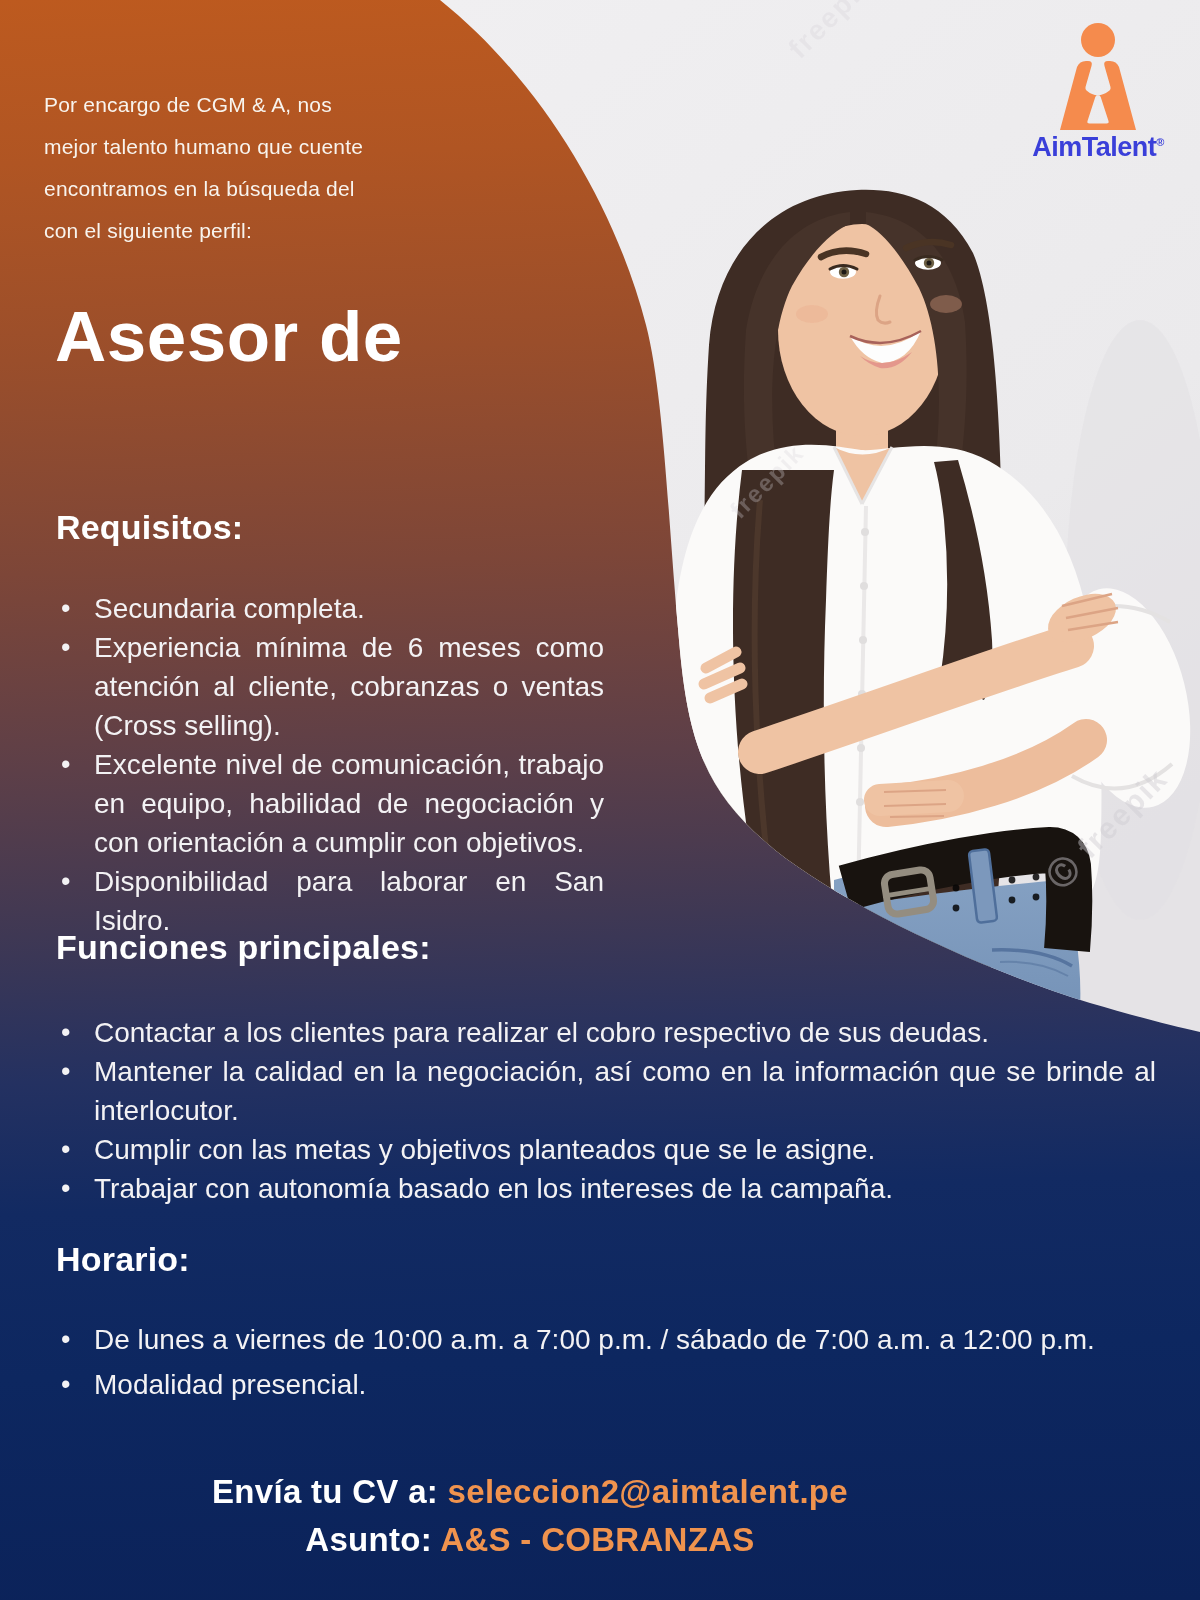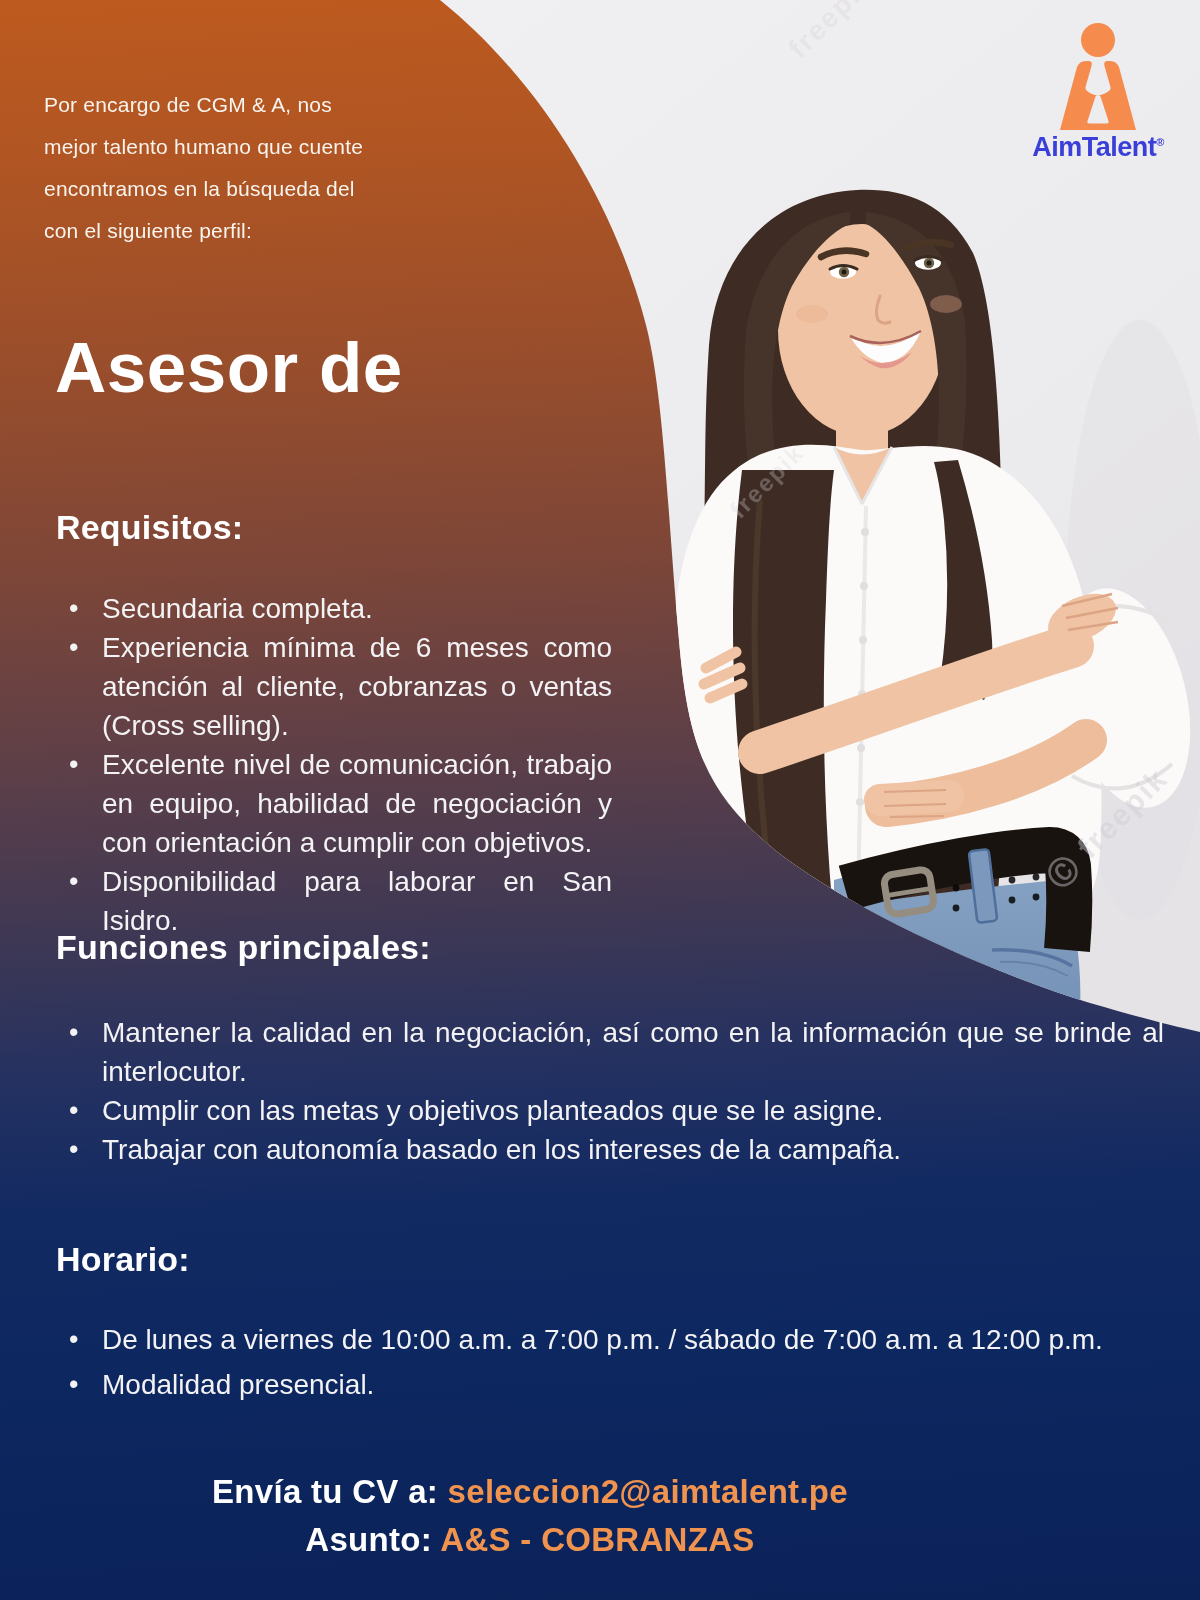--- a/index.html
+++ b/index.html
@@ -25,31 +25,30 @@
 
   .intro{
     position:absolute;left:44px;top:84px;
     color:#f8f4ee;font-size:21px;line-height:42px;font-weight:400;
     letter-spacing:.2px;
   }
   .title{
     position:absolute;left:55px;top:292px;
     color:#ffffff;font-size:71px;line-height:90px;font-weight:700;
     letter-spacing:.5px;
-    margin-top:31px;
   }
   .section{position:absolute;left:56px;color:#f3f2f4;}
   .section h2{
     margin:0 0 0 0;color:#ffffff;font-size:34px;font-weight:700;letter-spacing:.2px;
   }
   .sec-req{top:508px;width:560px;}
   .sec-fun{top:928px;width:1108px;}
   .sec-hor{top:1240px;width:1108px;}
   ul.bullets{
-    list-style:none;margin:8px;padding:0;
+    list-style:none;margin:0;padding:0;
     font-size:28px;line-height:39px;
   }
   .sec-req ul.bullets{margin-top:42px;width:548px;text-align:justify;}
   .sec-fun ul.bullets{margin-top:46px;width:1100px;text-align:justify;}
   .sec-hor ul.bullets{margin-top:41px;width:1100px;}
   ul.bullets li{position:relative;padding-left:38px;}
   .sec-hor ul.bullets li{margin-bottom:6px;}
   ul.bullets li::before{
     content:"\2022";
     position:absolute;left:5px;top:0;
@@ -239,20 +238,21 @@
       <li>Secundaria completa.</li>
       <li>Experiencia mínima de 6 meses como atención al cliente, cobranzas o ventas (Cross selling).</li>
       <li>Excelente nivel de comunicación, trabajo en equipo, habilidad de negociación y con orientación a cumplir con objetivos.</li>
       <li>Disponibilidad para laborar en San Isidro.</li>
     </ul>
   </div>
 
   <div class="section sec-fun">
     <h2>Funciones principales:</h2>
     <ul class="bullets">
+      <li>Contactar a los clientes para realizar el cobro respectivo de sus deudas.</li>
       <li>Mantener la calidad en la negociación, así como en la información que se brinde al interlocutor.</li>
       <li>Cumplir con las metas y objetivos planteados que se le asigne.</li>
       <li>Trabajar con autonomía basado en los intereses de la campaña.</li>
     </ul>
   </div>
 
   <div class="section sec-hor">
     <h2>Horario:</h2>
     <ul class="bullets">
       <li>De lunes a viernes de 10:00 a.m. a 7:00 p.m. / sábado de 7:00 a.m. a 12:00 p.m.</li>

